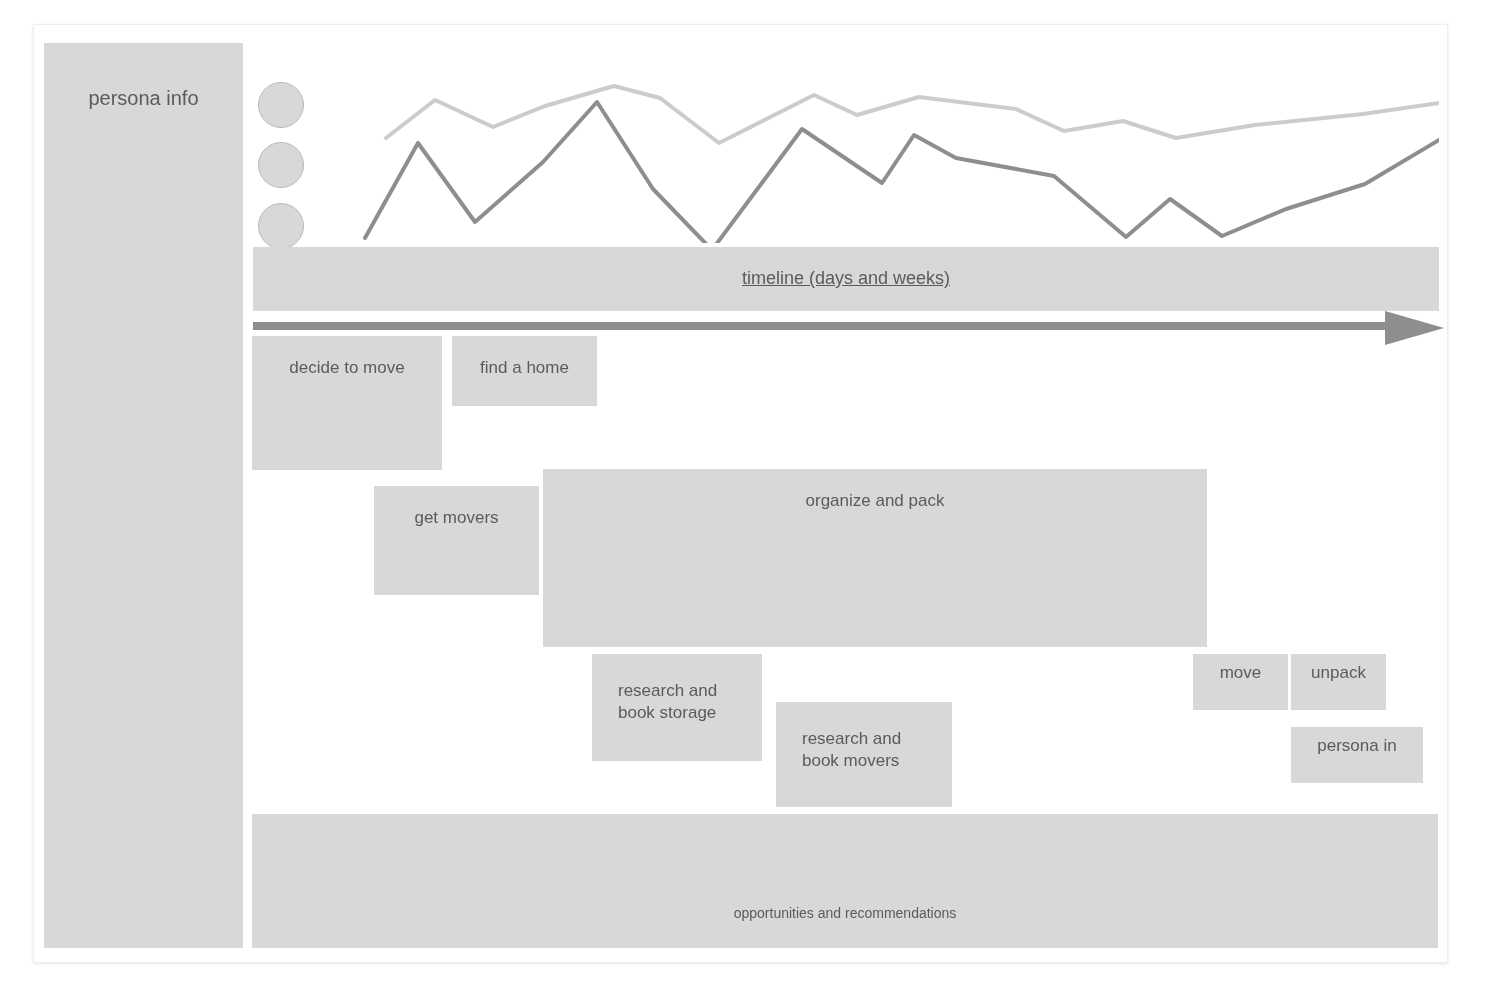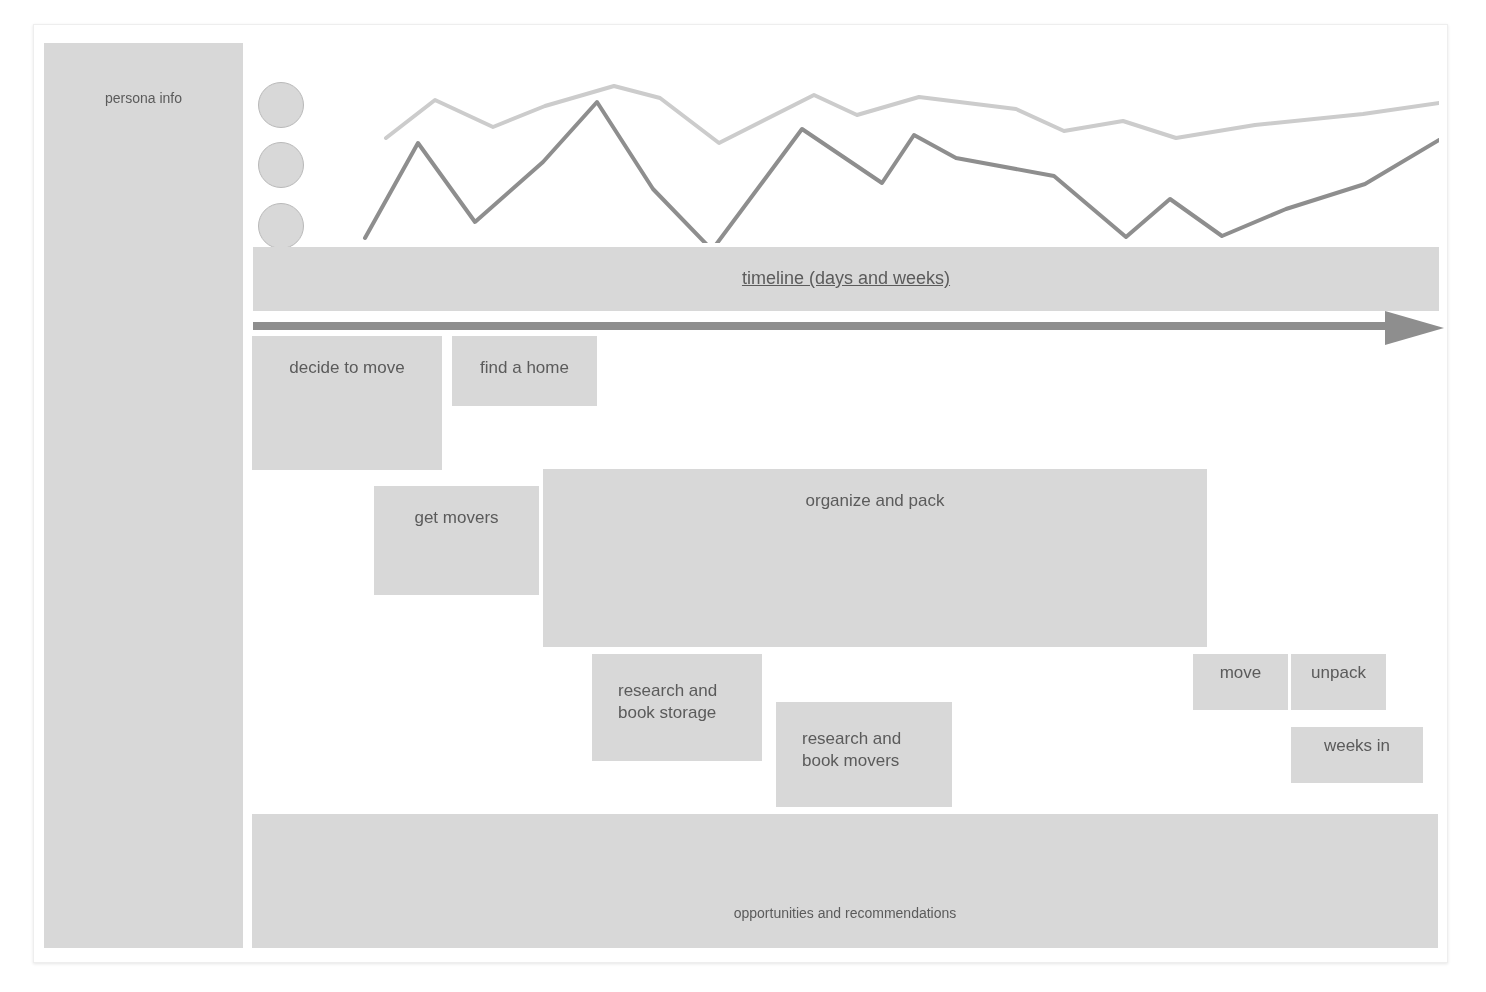--- a/index.html
+++ b/index.html
@@ -47,21 +47,21 @@
 
   
   #persona-panel {
     left: 10px;
     top: 18px;
     width: 199px;
     height: 905px;
   }
   #persona-panel .label {
     padding-top: 44px;
-    font-size: 14px;
+    font-size: 20px;
   }
 
   
   #emotion-chart {
     position: absolute;
     left: 219px;
     top: 18px;
     width: 1186px;
     height: 200px;
   }
@@ -198,20 +198,20 @@
 
   <div class="block" id="box-move">
     <span class="label">move</span>
   </div>
 
   <div class="block" id="box-unpack">
     <span class="label">unpack</span>
   </div>
 
   <div class="block" id="box-settle-in">
-    <span class="label">weeks in</span>
+    <span class="label">persona in</span>
   </div>
 
   <div class="block" id="opportunities-bar">
     <span class="label">opportunities and recommendations</span>
   </div>
 
 </div>
 
 </body></html>

